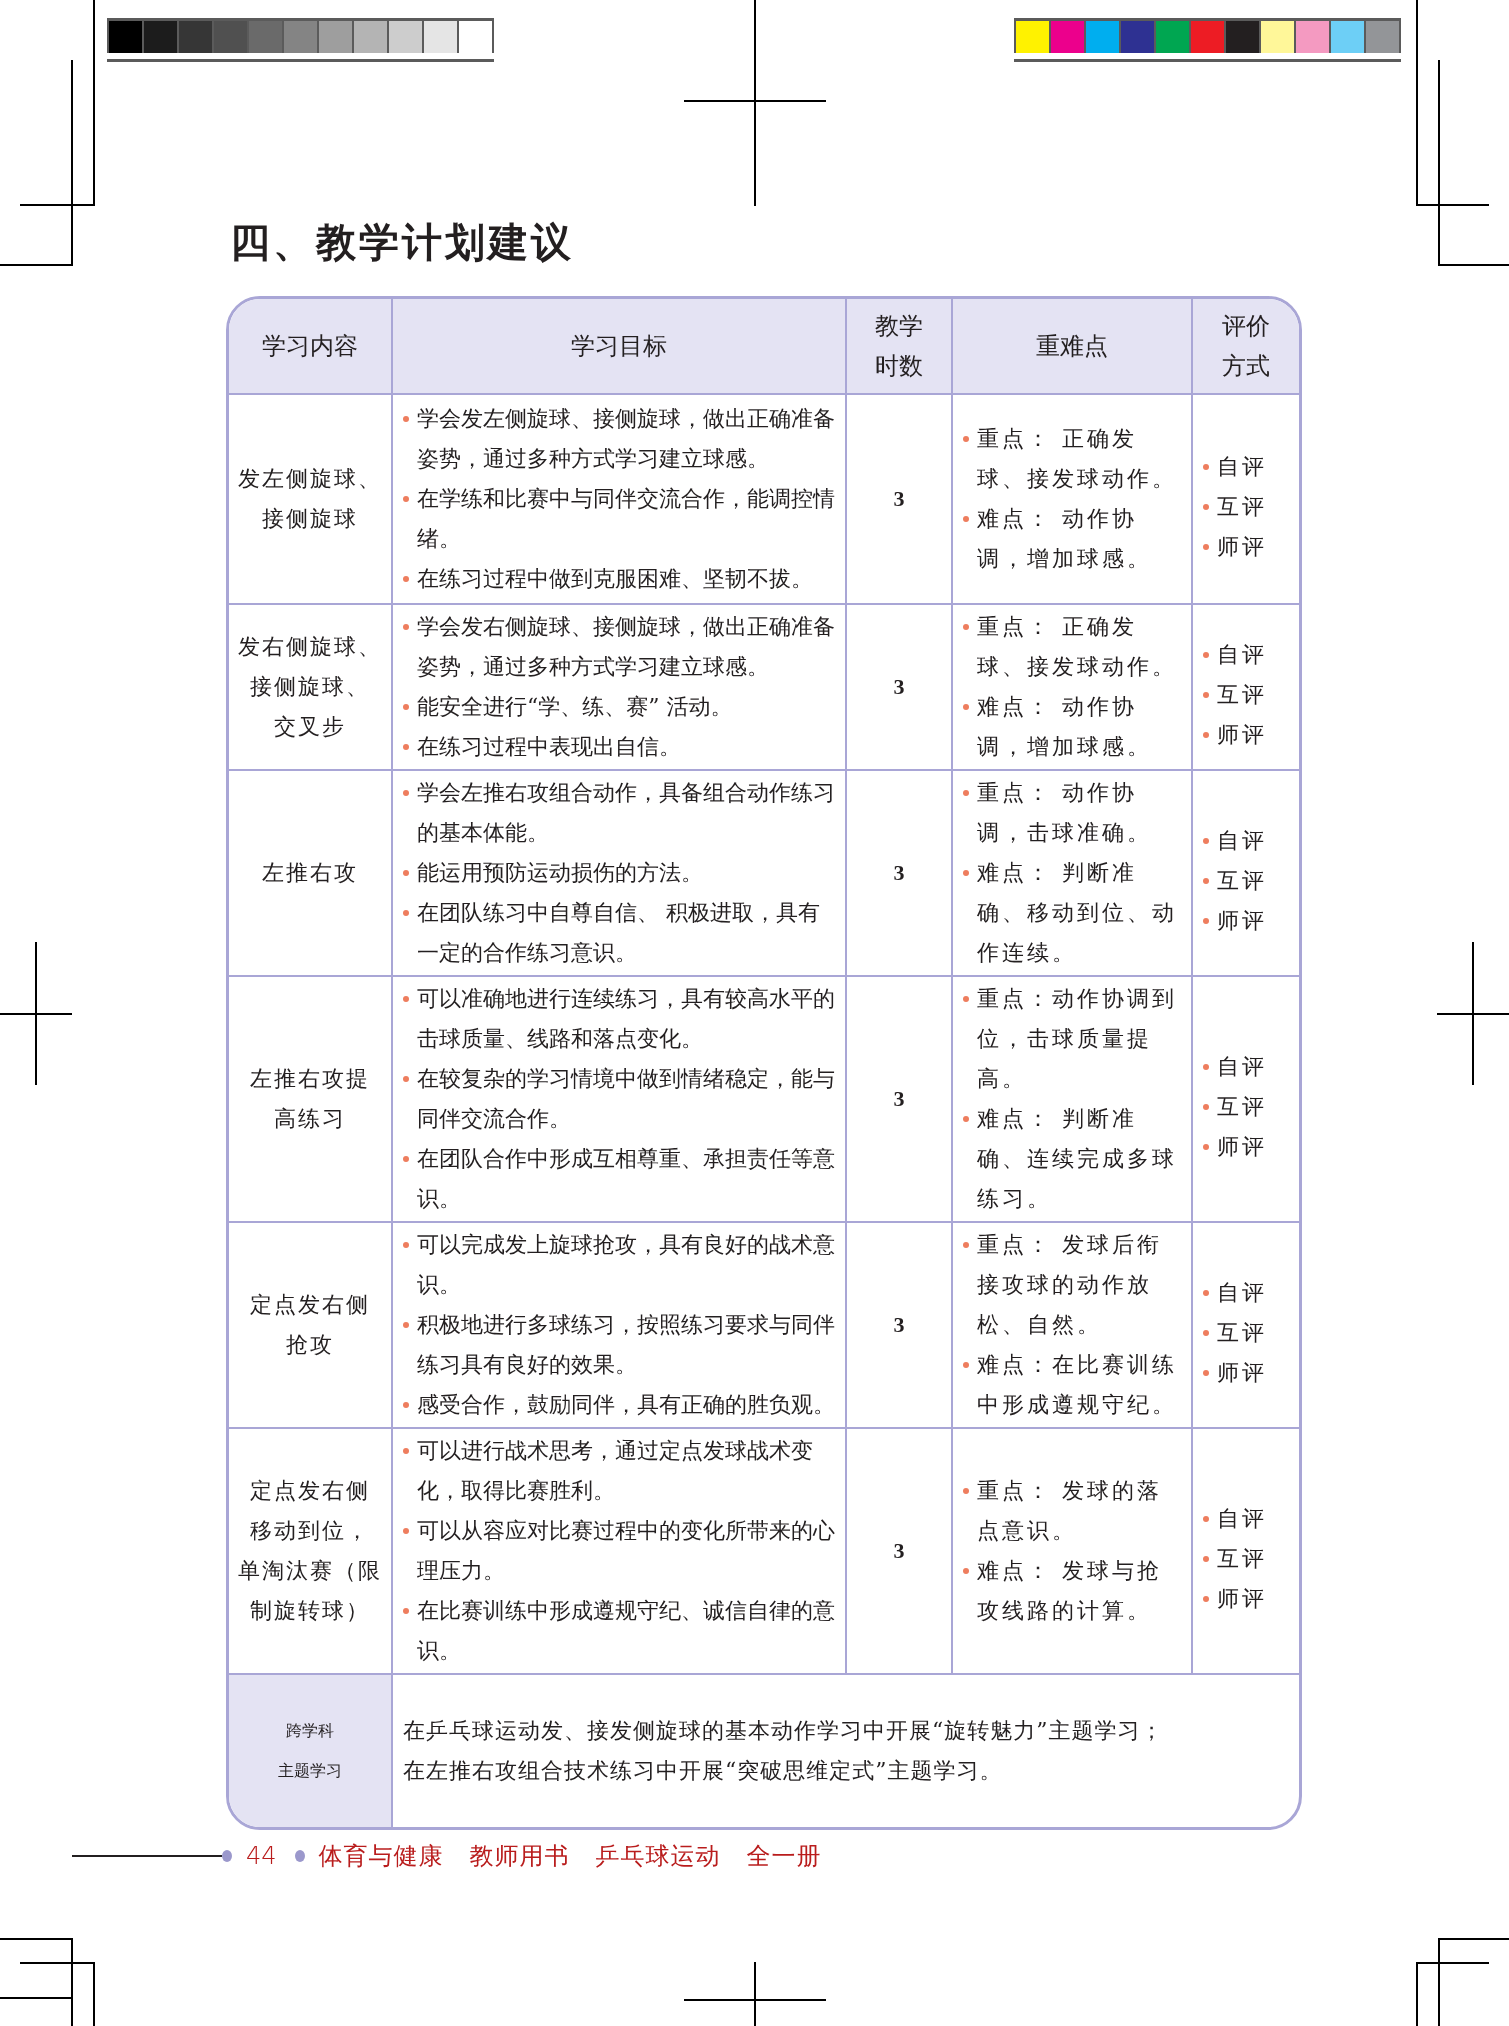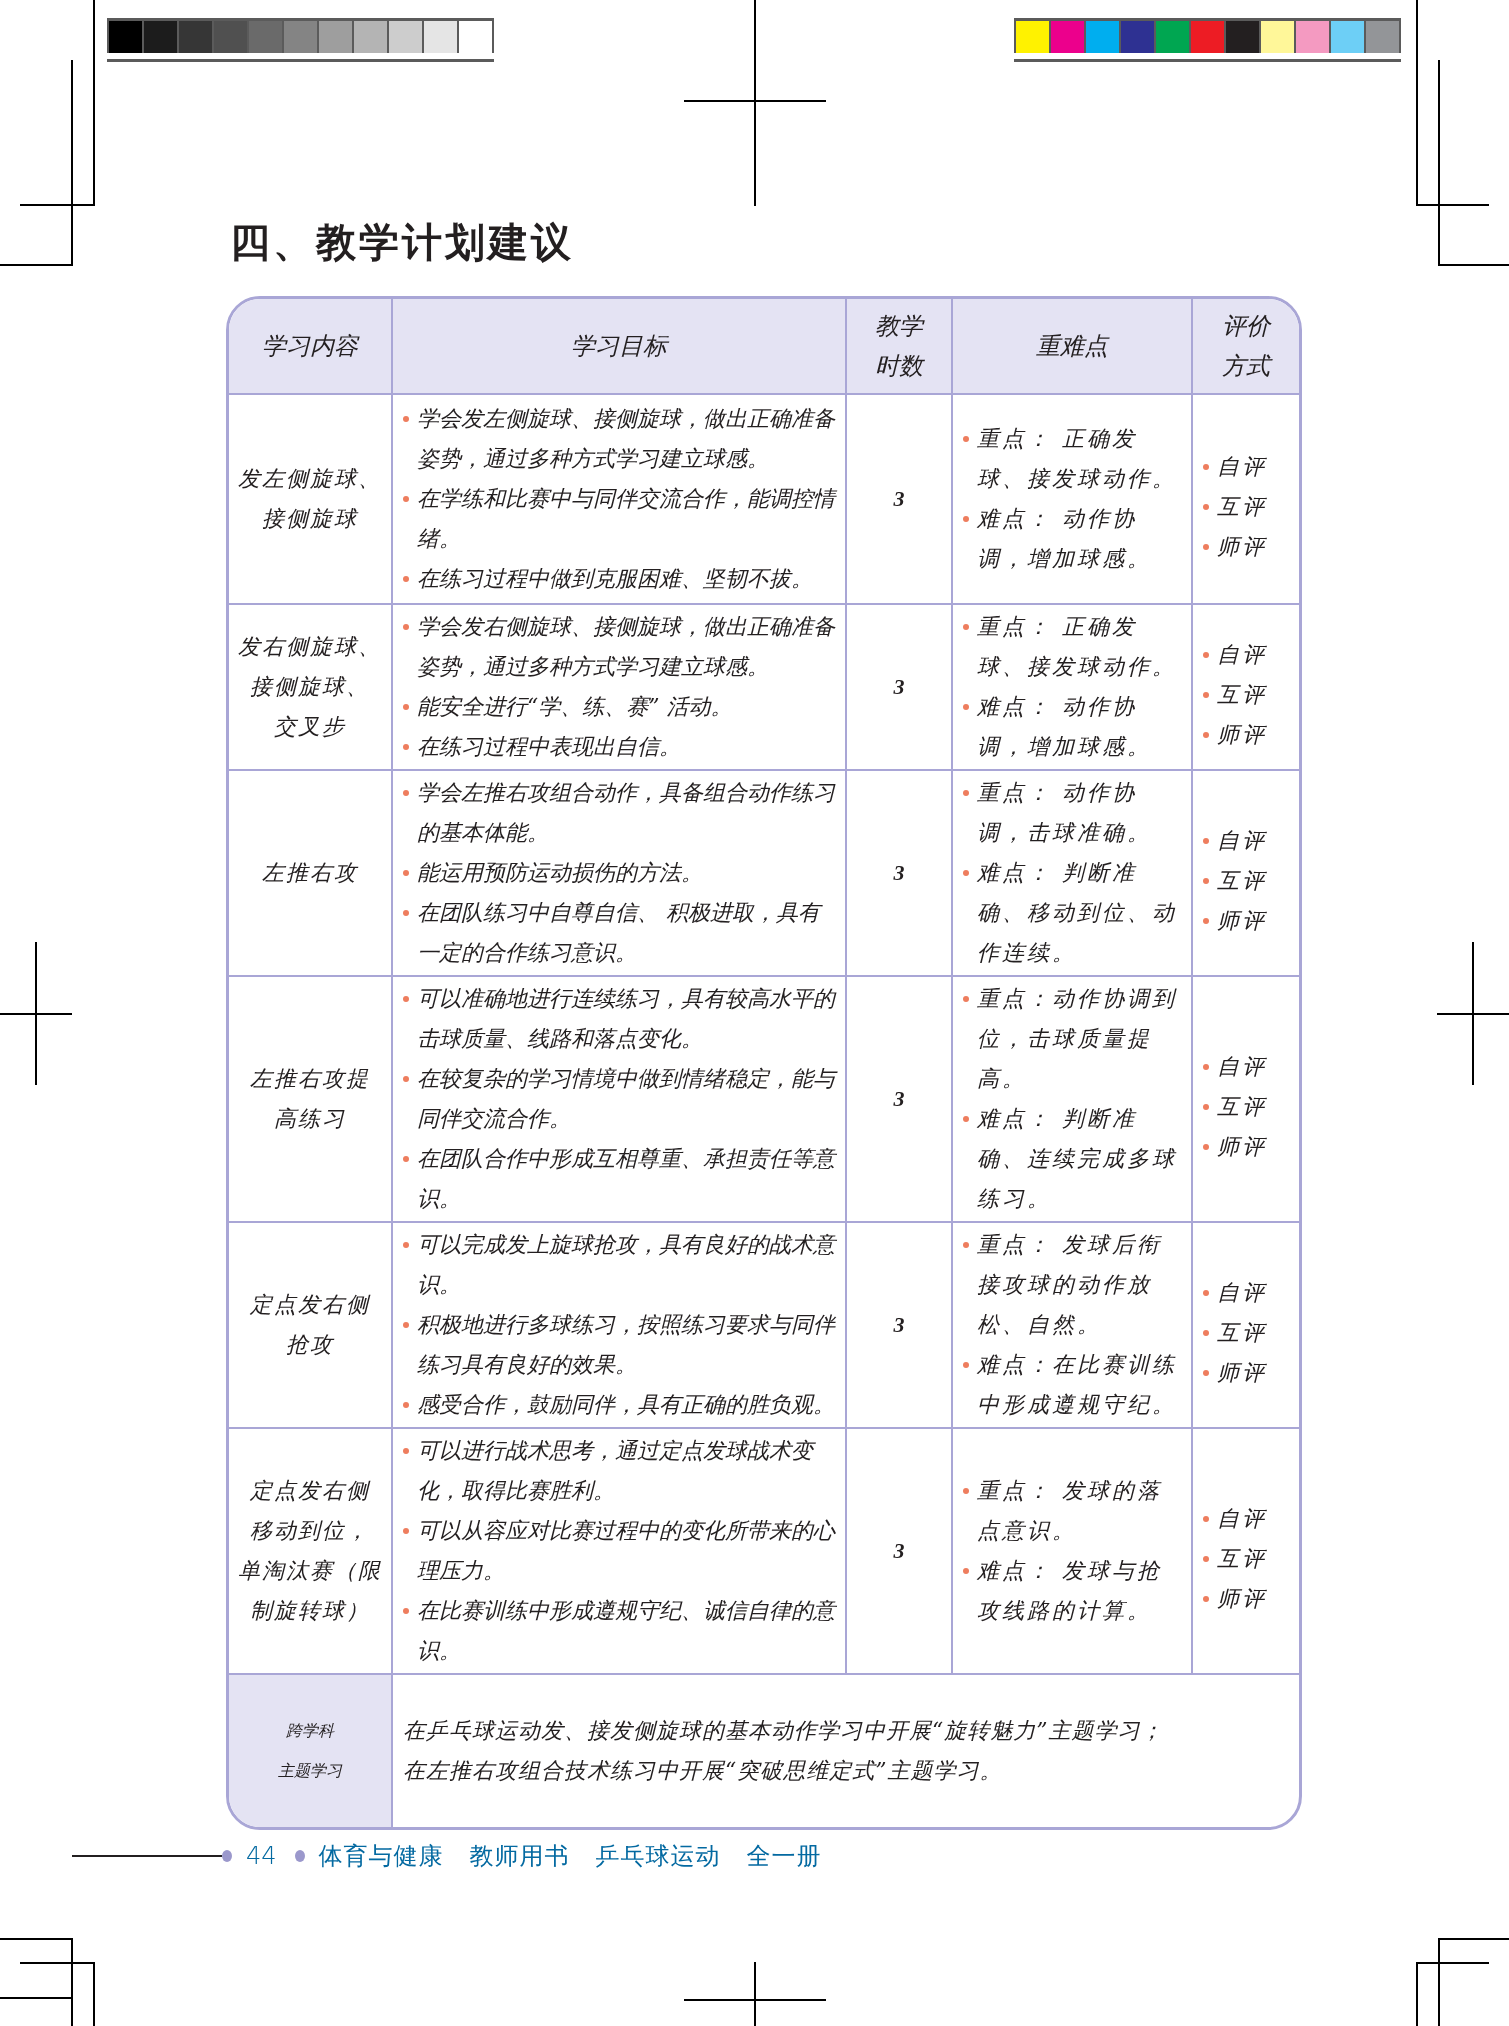--- a/index.html
+++ b/index.html
@@ -15,21 +15,21 @@
 
   
   .page-title { position: absolute; left: 230px; top: 215px; margin: 0;
                 font-family: "DejaVu Serif", serif; font-weight: 900; font-size: 40px;
                 letter-spacing: 3px; color: #231f20; }
 
   
   .table-wrap { position: absolute; left: 226px; top: 296px; width: 1070px;
                 border: 3px solid #a9a6d6; border-radius: 34px; overflow: hidden;
                 background: #fff; }
-  table { border-collapse: collapse; width: 100%; table-layout: fixed; font-style: italic; }
+  table { border-collapse: collapse; width: 100%; table-layout: fixed; }
   col.c1 { width: 163px; } col.c2 { width: 454px; } col.c3 { width: 106px; }
   col.c4 { width: 240px; } col.c5 { width: 107px; }
   th, td { border: 2px solid #a9a6d6; vertical-align: middle; padding: 0; }
   tr:first-child th { border-top: none; }
   tr th:first-child, tr td:first-child { border-left: none; }
   tr th:last-child, tr td:last-child { border-right: none; }
   tr:last-child td { border-bottom: none; }
 
   th { background: #e4e3f3; height: 94px; font-family: "DejaVu Sans", sans-serif;
        font-weight: normal; font-size: 24px; line-height: 40px; color: #231f20; }
@@ -45,21 +45,21 @@
   ul.bl li { position: relative; padding-left: 16px; }
   ul.bl li::before { content: ""; position: absolute; left: 2px; top: 17px; width: 6px; height: 6px;
                      border-radius: 50%; background: #ee7d5e; }
 
   td.cross-label { background: #e4e3f3; text-align: center; font-family: "DejaVu Sans", sans-serif;
                    font-size: 16px; line-height: 40px; height: 152px; }
   td.cross-text { padding: 0 10px; font-size: 22px; line-height: 40px; letter-spacing: 1px; }
 
   
   .footer { position: absolute; left: 72px; top: 1838px; height: 36px; display: flex; align-items: center;
-            font-family: "DejaVu Sans", sans-serif; font-size: 24px; color: #0369a1; font-weight: 300; }
+            font-family: "DejaVu Sans", sans-serif; font-size: 24px; color: #b91c1c; font-weight: 300; }
   .footer .rule { width: 150px; height: 2px; background: #231f20; }
   .footer .dot { width: 10px; height: 12px; border-radius: 50%; background: #9b98cc; margin: 0 14px 0 0; }
   .footer .pg { margin-right: 18px; }
   .footer .seg { margin-right: 26px; letter-spacing: 1px; }
 </style>
 </head>
 <body>
 
 <div class="swatch-row" style="left:107px;" id="gray-row">
     <div class="sw" style="background: rgb(0, 0, 0);"></div>

